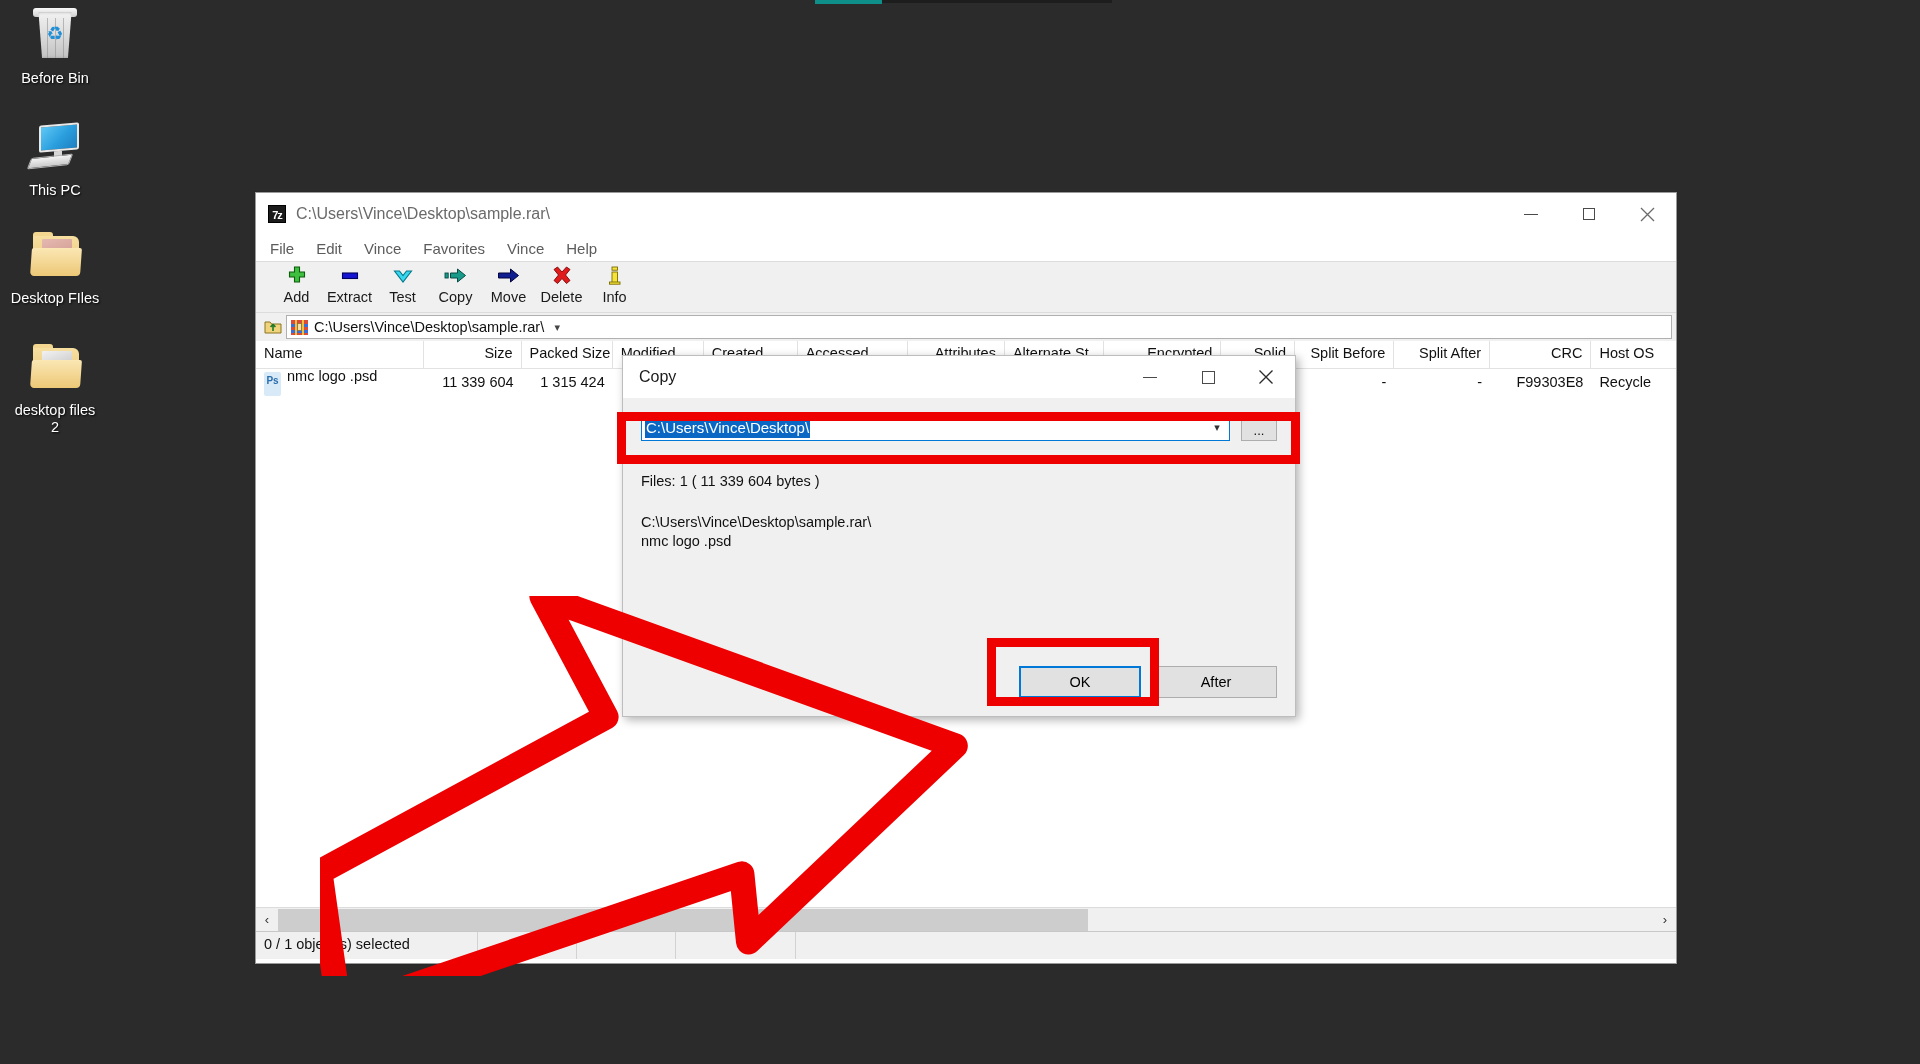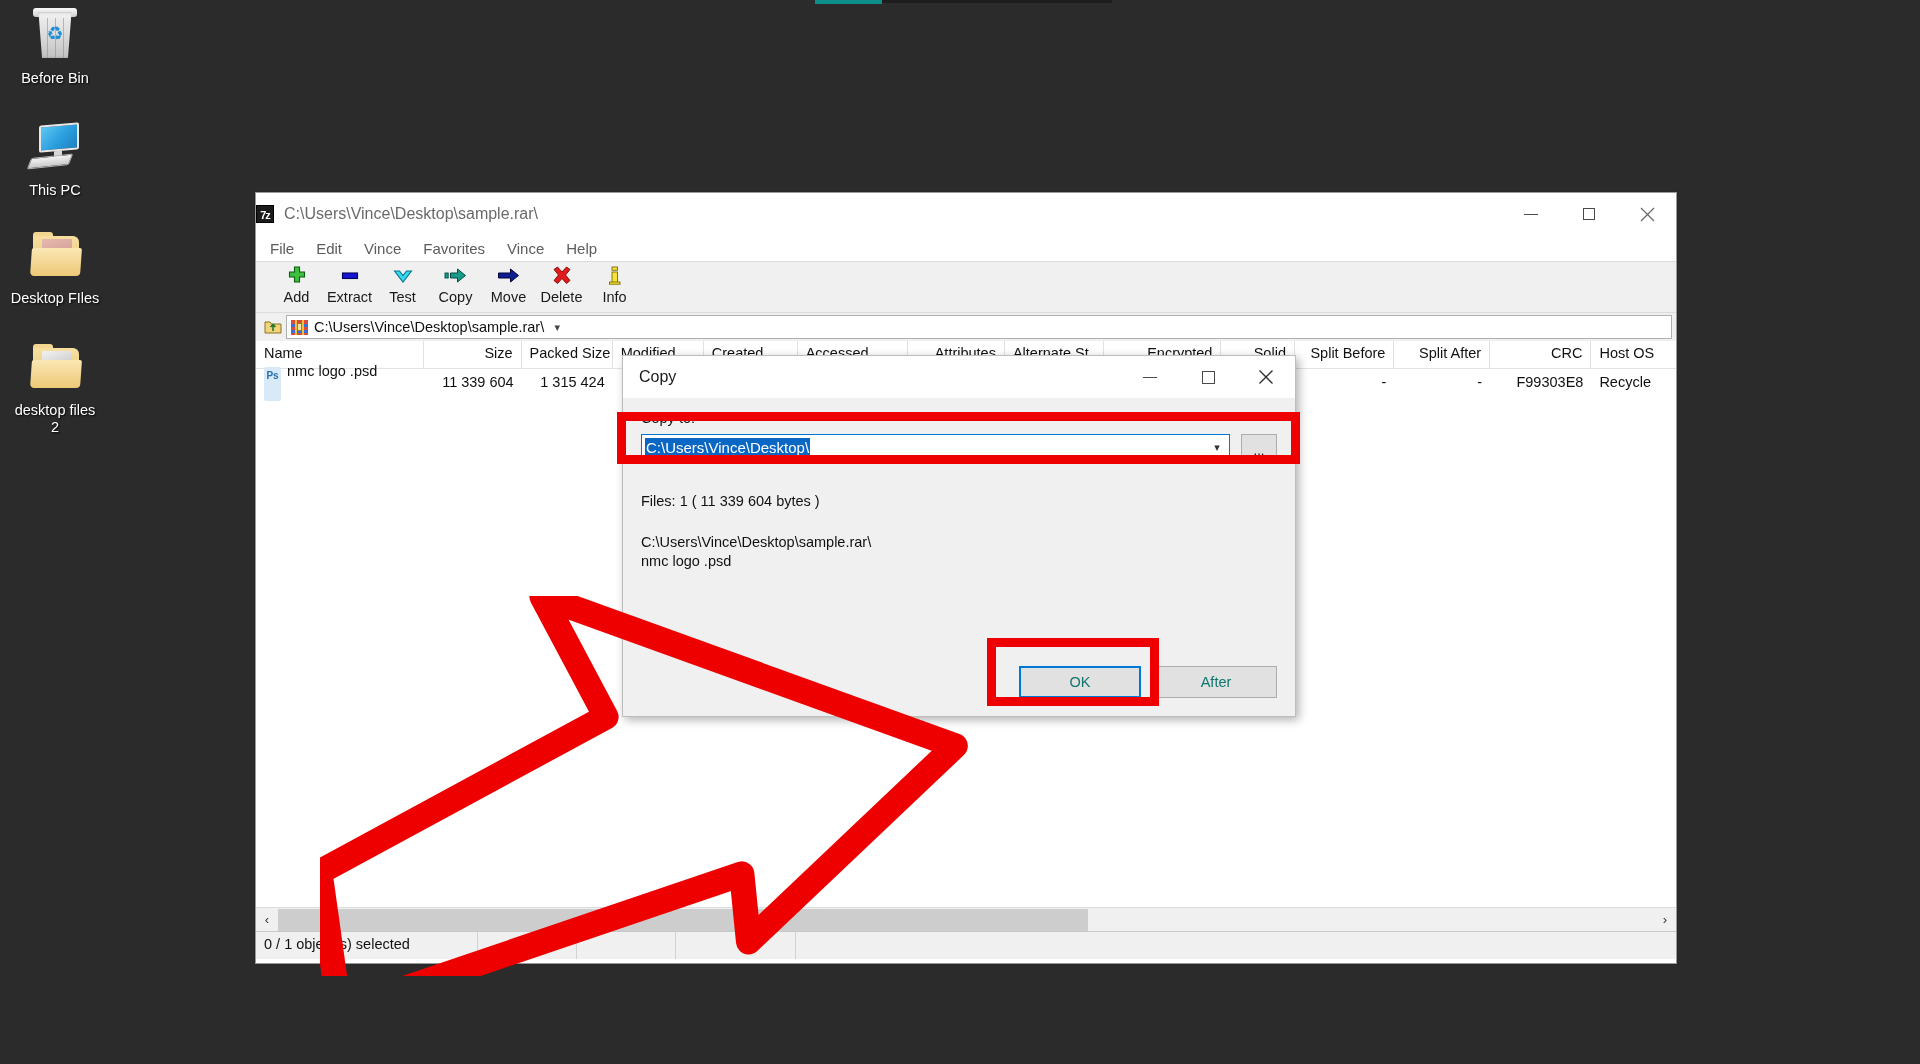--- a/index.html
+++ b/index.html
@@ -64,21 +64,21 @@
     background: radial-gradient(ellipse at 40% 45%, #4a4a4a 0%, #2e2e2e 50%, #6b6b6b 100%);
     border-radius: 45% 45% 50% 50%; }
 
   
   #sevenzip {
     position: absolute; left: 255px; top: 192px; width: 1422px; height: 772px;
     background: #ffffff;
     border: 1px solid #9a9a9a;
     box-shadow: 0 0 0 1px rgba(0,0,0,.05);
   }
-  #sz-title { height: 42px; background:#fff; display:flex; align-items:center; }
+  #sz-title { height: 42px; background:#fff; display:flex; align-items:center; padding-left:12px; }
   #sz-icon { width:18px; height:18px; background:#1b1b1b; color:#fff; font-size:11px;
     font-weight:bold; line-height:18px; text-align:center; letter-spacing:-1px;
     font-family:"Liberation Sans", sans-serif; border:1px solid #000; }
   #sz-title-text { margin-left:10px; font-size:16px; color:#6a6a6a; }
   #sz-wc { margin-left:auto; display:flex; height:42px; }
   #sz-wc .wbtn { width:58px; height:42px; display:flex; align-items:center; justify-content:center;
     color:#4a4a4a; }
   .ln { width:14px; height:1px; background:#4a4a4a; display:block; }
   .sq { width:12px; height:12px; border:1px solid #4a4a4a; display:block; }
 
@@ -99,21 +99,21 @@
   #sz-combo-arrow { width:26px; display:flex; align-items:center; justify-content:center; color:#444;
     font-size:11px; }
 
   
   #sz-list { position:relative; background:#fff; height: 590px; }
   #sz-head { display:flex; height:28px; border-bottom:1px solid #e2e2e2; font-size:14.5px;
      color:#111; background:#fff; }
   #sz-head .col { border-right:1px solid #e2e2e2; padding:4px 8px 0; overflow:hidden; white-space:nowrap; }
   #sz-row { display:flex; height:26px; font-size:14.5px; color:#111; align-items:center; }
   #sz-row .col { padding:0 8px; overflow:hidden; white-space:nowrap; }
-  .psd-ico { width:17px; height:34px; background:#d8e9f7; color:#2b6fad; font-size:10px;
+  .psd-ico { width:17px; height:24px; background:#d8e9f7; color:#2b6fad; font-size:10px;
      font-weight:bold; line-height:17px; text-align:center; border-radius:2px; margin-right:6px;
      display:inline-block; vertical-align:-3px; }
   .r { text-align:right; }
 
   
   #sz-hscroll { position:absolute; left:0; bottom:0; width:100%; height:24px; background:#f0f0f0;
       border-top:1px solid #dcdcdc; display:flex; align-items:center; }
   .hsarrow { width:22px; height:22px; display:flex; align-items:center; justify-content:center;
       color:#333; font-size:13px; }
   #hs-track { flex:1; height:22px; background:#f0f0f0; position:relative; }
@@ -141,21 +141,21 @@
   #cd-combo-arrow { margin-left:auto; width:24px; text-align:center; color:#333; font-size:11px; }
   #cd-browse { width:36px; height:27px; background:#e1e1e1; border:1px solid #adadad;
      font-size:13px; color:#111; display:flex; align-items:flex-end; justify-content:center;
      padding-bottom:2px; }
   #cd-files { margin-top:32px; font-size:14.5px; color:#111; }
   #cd-paths { margin-top:24px; font-size:14.5px; color:#111; line-height:19px; }
 
   #cd-buttons { position:absolute; left:0; bottom:20px; width:100%;
      display:flex; justify-content:flex-end; gap:14px; padding-right:18px; }
   .dbtn { width:122px; height:32px; background:#e1e1e1; border:1px solid #adadad;
-     font-size:14.5px; color:#0f766e; display:flex; align-items:center; justify-content:center; }
+     font-size:14.5px; color:#000000; display:flex; align-items:center; justify-content:center; }
   .dbtn.focus { border:2px solid #0078d7; }
 
   
   .hl-box { position:absolute; border:9px solid #ee0000; pointer-events:none; }
   #hl-input  { left:617px; top:412px; width:683px; height:52px; }
   #hl-ok     { left:987px; top:638px; width:172px; height:68px; }
   #big-arrow { position:absolute; left:320px; top:596px; width:660px; height:380px; pointer-events:none; }
 </style>
 </head>
 <body>
@@ -403,21 +403,20 @@
         </span>
       <span class="wbtn">
         <svg width="16" height="16" viewBox="0 0 16 16">
           <path d="M1.5 1.5 L14.5 14.5 M14.5 1.5 L1.5 14.5" stroke="#2b2b2b" stroke-width="1.3" fill="none"></path>
         </svg>
       </span>
     </span>
   </div>
 
   <div id="cd-body">
-    <div id="cd-label">Copy to:</div>
 
     <div id="cd-inputrow">
       <div id="cd-combo">
         <span id="cd-combo-val">C:\Users\Vince\Desktop\</span>
         <span id="cd-combo-arrow">▾</span>
       </div>
       <div id="cd-browse">...</div>
     </div>
 
     <div id="cd-files">Files: 1   ( 11 339 604 bytes )</div>

